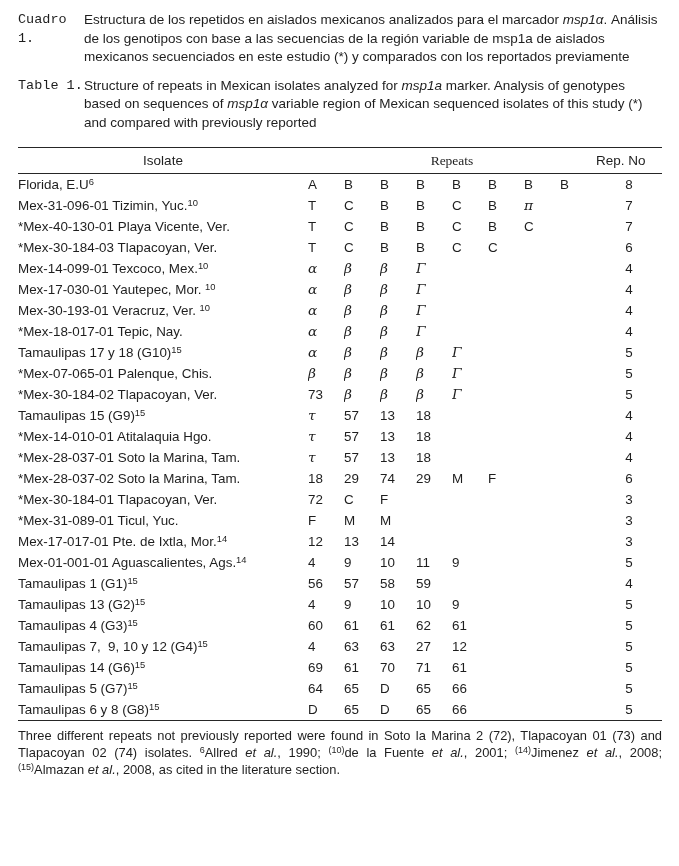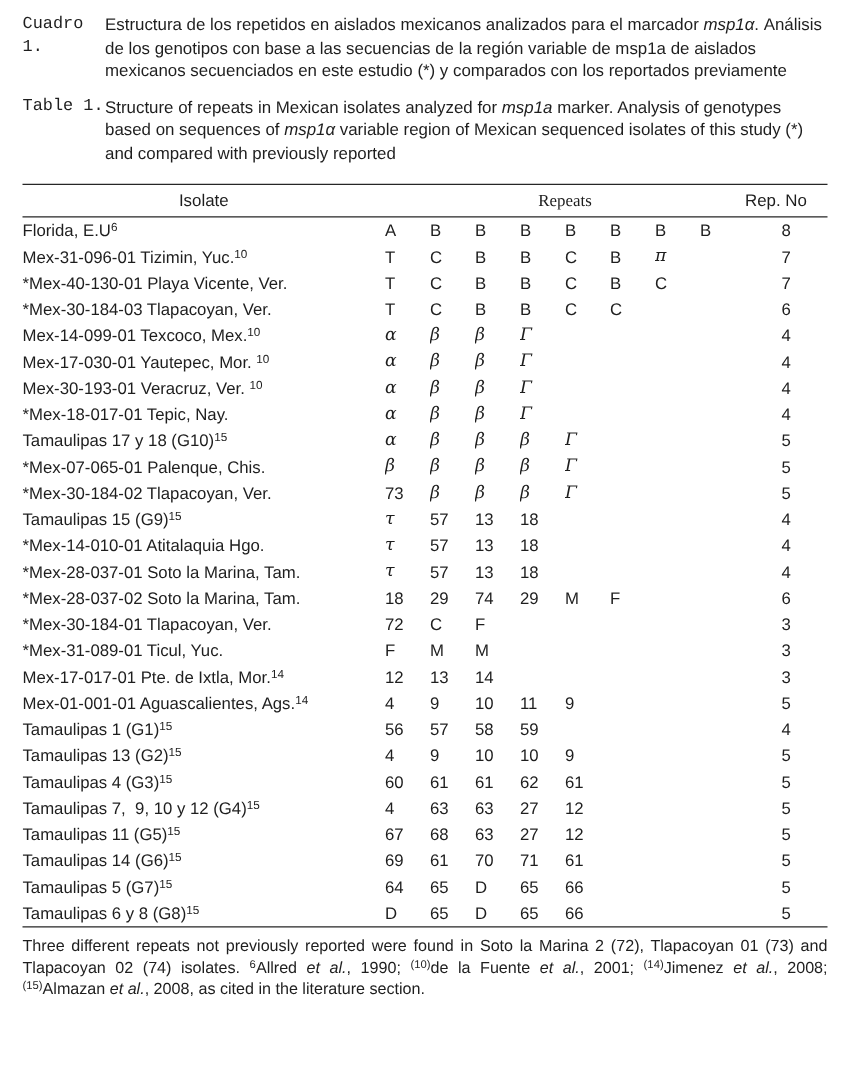--- a/index.html
+++ b/index.html
@@ -403,32 +403,20 @@
     <td class="rep">63</td>
     <td class="rep">63</td>
     <td class="rep">27</td>
     <td class="rep">12</td>
     <td class="rep"></td>
     <td class="rep"></td>
     <td class="rep"></td>
     <td class="repno">5</td>
   </tr>
 
-  <tr>
-    <td class="isolate"><span class="iso-name">Tamaulipas 11 (G5)</span><sup>15</sup></td>
-    <td class="rep">67</td>
-    <td class="rep">68</td>
-    <td class="rep">63</td>
-    <td class="rep">27</td>
-    <td class="rep">12</td>
-    <td class="rep"></td>
-    <td class="rep"></td>
-    <td class="rep"></td>
-    <td class="repno">5</td>
-  </tr>
 
   <tr>
     <td class="isolate"><span class="iso-name">Tamaulipas 14 (G6)</span><sup>15</sup></td>
     <td class="rep">69</td>
     <td class="rep">61</td>
     <td class="rep">70</td>
     <td class="rep">71</td>
     <td class="rep">61</td>
     <td class="rep"></td>
     <td class="rep"></td>

